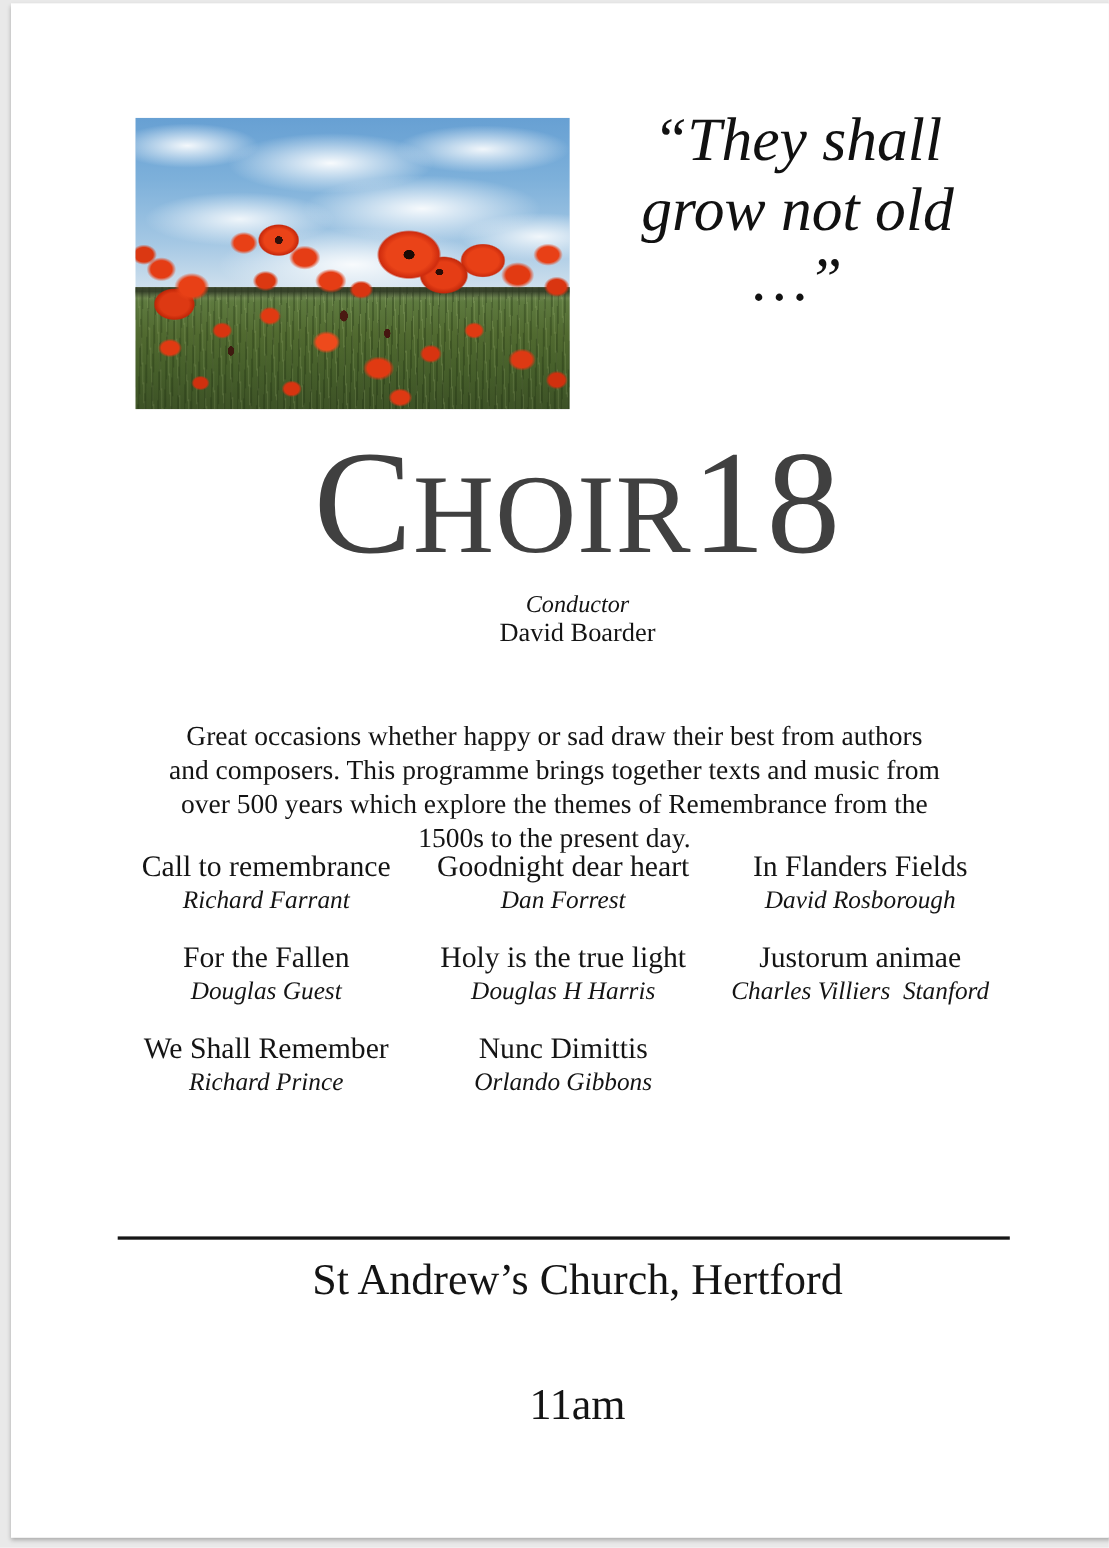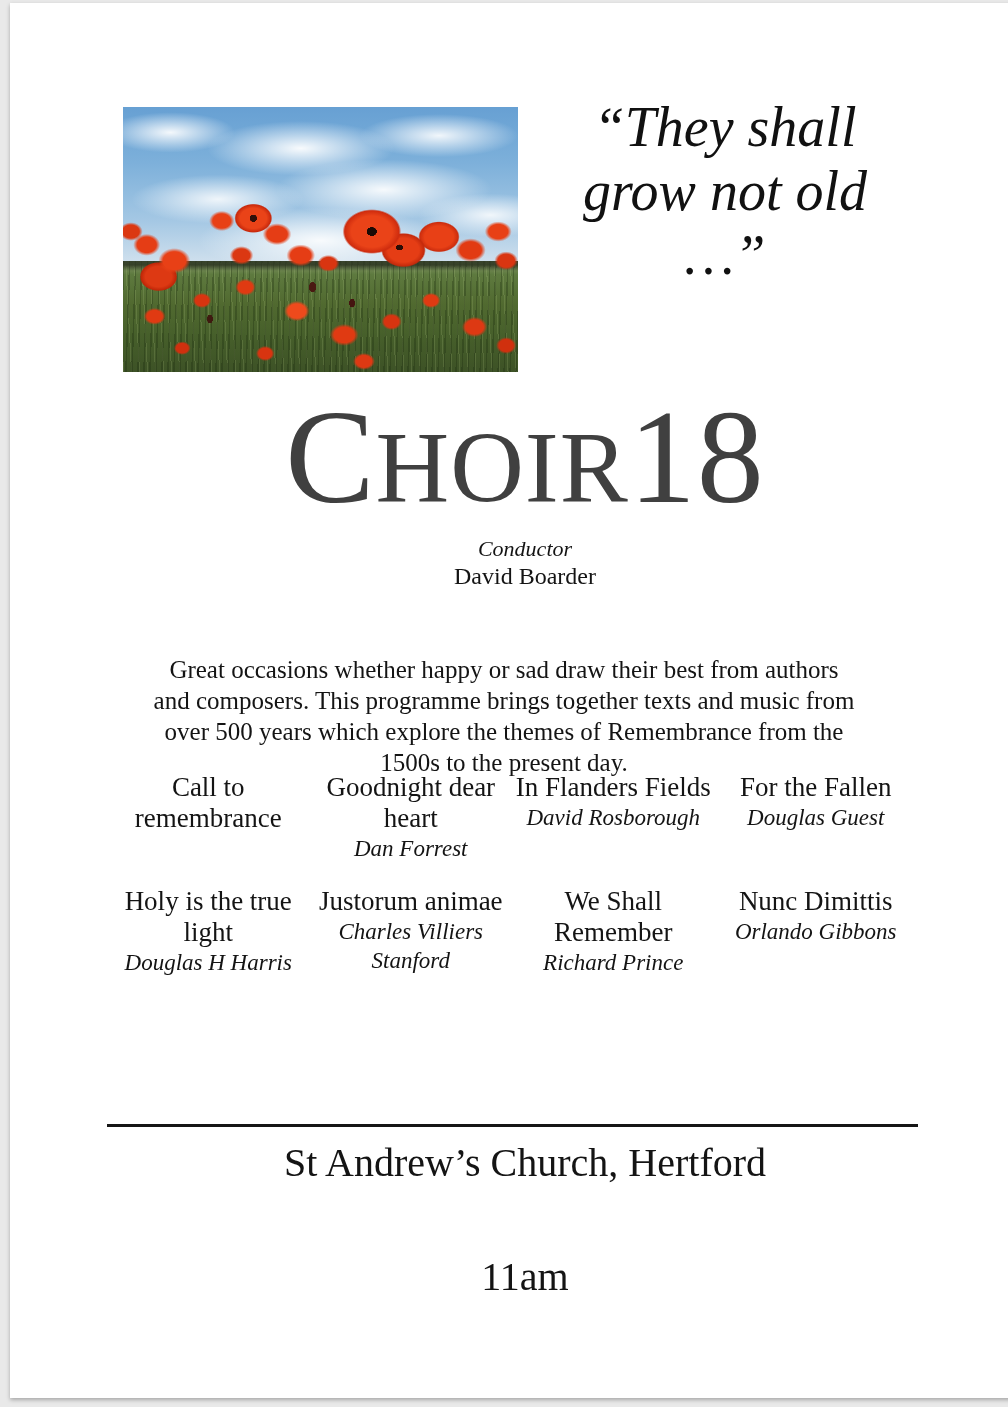--- a/index.html
+++ b/index.html
@@ -111,21 +111,21 @@
     font-size: 24px; line-height: 28px;
   }
   .intro {
     position: absolute; left: 94px; top: 611px; width: 800px;
     text-align: center;
     font-size: 25px; line-height: 31px; margin-top: 40px;
   }
   .programme {
     position: absolute; left: 97px; top: 769px; width: 810px;
     display: grid;
-    grid-template-columns: 1fr 1fr 1fr 1fr;
+    grid-template-columns: 1fr 1fr 1fr;
     column-gap: 0;
     row-gap: 23px;
   }
   .piece { text-align: center; }
   .piece .p-title { font-size: 27px; line-height: 31px; }
   .piece .p-composer { font-style: italic; font-size: 23px; line-height: 29px; white-space: pre-wrap; }
   .rule {
     position: absolute; left: 97px; top: 1121px;
     width: 811px; height: 3px;
     background: #161616;
@@ -164,20 +164,21 @@
   <div class="intro">
     <div>Great occasions whether happy or sad draw their best from authors</div>
     <div>and composers. This programme brings together texts and music from</div>
     <div>over 500 years which explore the themes of Remembrance from the</div>
     <div>1500s to the present day.</div>
   </div>
 
   <div class="programme">
     <div class="piece">
       <div class="p-title">Call to remembrance</div>
+      <div class="p-composer">Richard Farrant</div>
     </div>
     <div class="piece">
       <div class="p-title">Goodnight dear heart</div>
       <div class="p-composer">Dan Forrest</div>
     </div>
     <div class="piece">
       <div class="p-title">In Flanders Fields</div>
       <div class="p-composer">David Rosborough</div>
     </div>
     <div class="piece">

